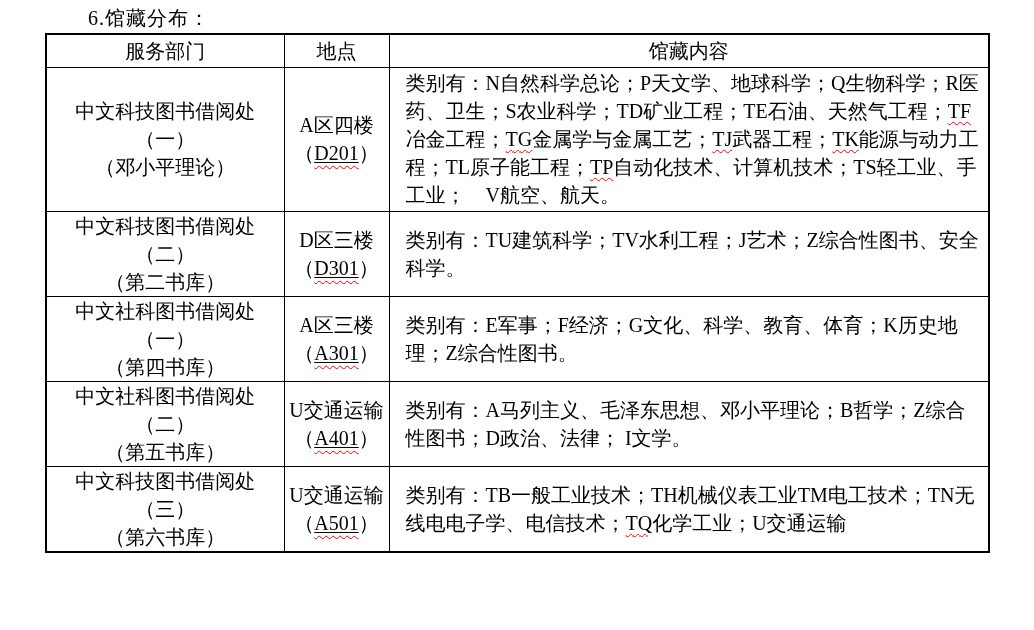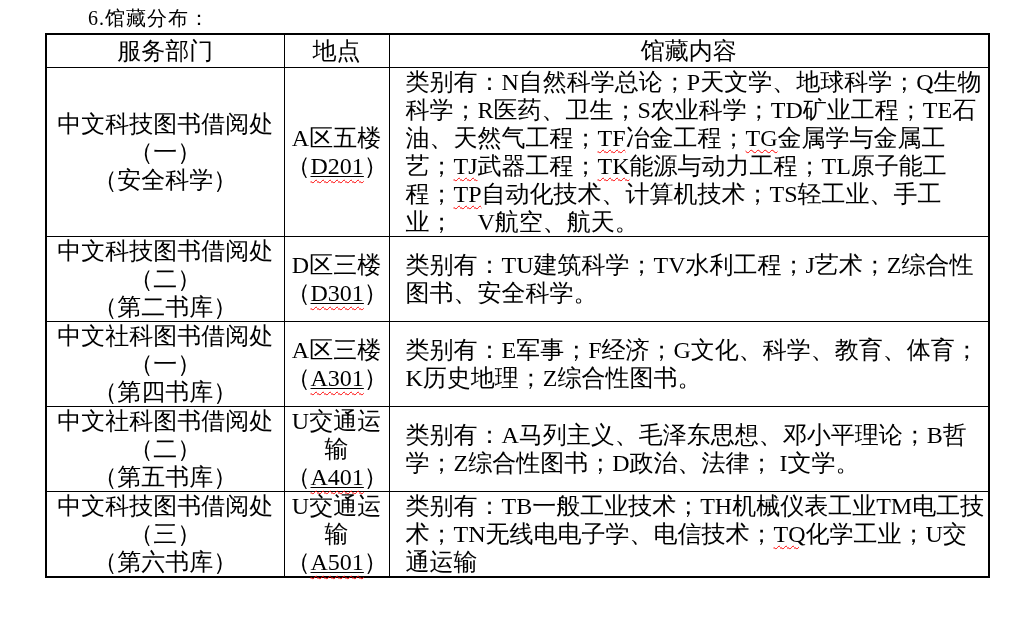--- a/index.html
+++ b/index.html
@@ -24,21 +24,21 @@
     letter-spacing:1px;
   }
   table.dist{
     border-collapse:collapse;
     table-layout:fixed;
     width:943px;
     border:2px solid var(--border);
   }
   table.dist th, table.dist td{
     border:1px solid var(--border);
-    font-size:24px;
+    font-size:20px;
     line-height:28px;
     font-weight:normal;
     vertical-align:middle;
   }
   table.dist thead tr{height:33px;}
   table.dist th{text-align:center;line-height:30px;}
   td.dept{text-align:center;padding:0 2px;}
   td.loc{text-align:center;padding:0 2px;}
   td.content{text-align:left;padding:0 3px 0 16px;}
   tbody tr:nth-child(1){height:144px;}
@@ -82,24 +82,24 @@
         <th>服务部门</th>
         <th>地点</th>
         <th>馆藏内容</th>
       </tr>
     </thead>
     <tbody>
         <tr>
           <td class="dept">
             <div>中文科技图书借阅处</div>
             <div>（一）</div>
-            <div>（安全科学）</div>
+            <div>（邓小平理论）</div>
           </td>
           <td class="loc">
-            <div>A区五楼</div>
+            <div>A区四楼</div>
             <div>（<span class="wavy"><span class="usolid">D201</span></span>）</div>
           </td>
           <td class="content">类别有：N自然科学总论；P天文学、地球科学；Q生物科学；R医药、卫生；S农业科学；TD矿业工程；TE石油、天然气工程；<span class="wavy">TF</span>冶金工程；<span class="wavy">TG</span>金属学与金属工艺；<span class="wavy">TJ</span>武器工程；<span class="wavy">TK</span>能源与动力工程；TL原子能工程；<span class="wavy">TP</span>自动化技术、计算机技术；TS轻工业、手工业；　V航空、航天。</td>
         </tr>
         <tr>
           <td class="dept">
             <div>中文科技图书借阅处</div>
             <div>（二）</div>
             <div>（第二书库）</div>
           </td>

